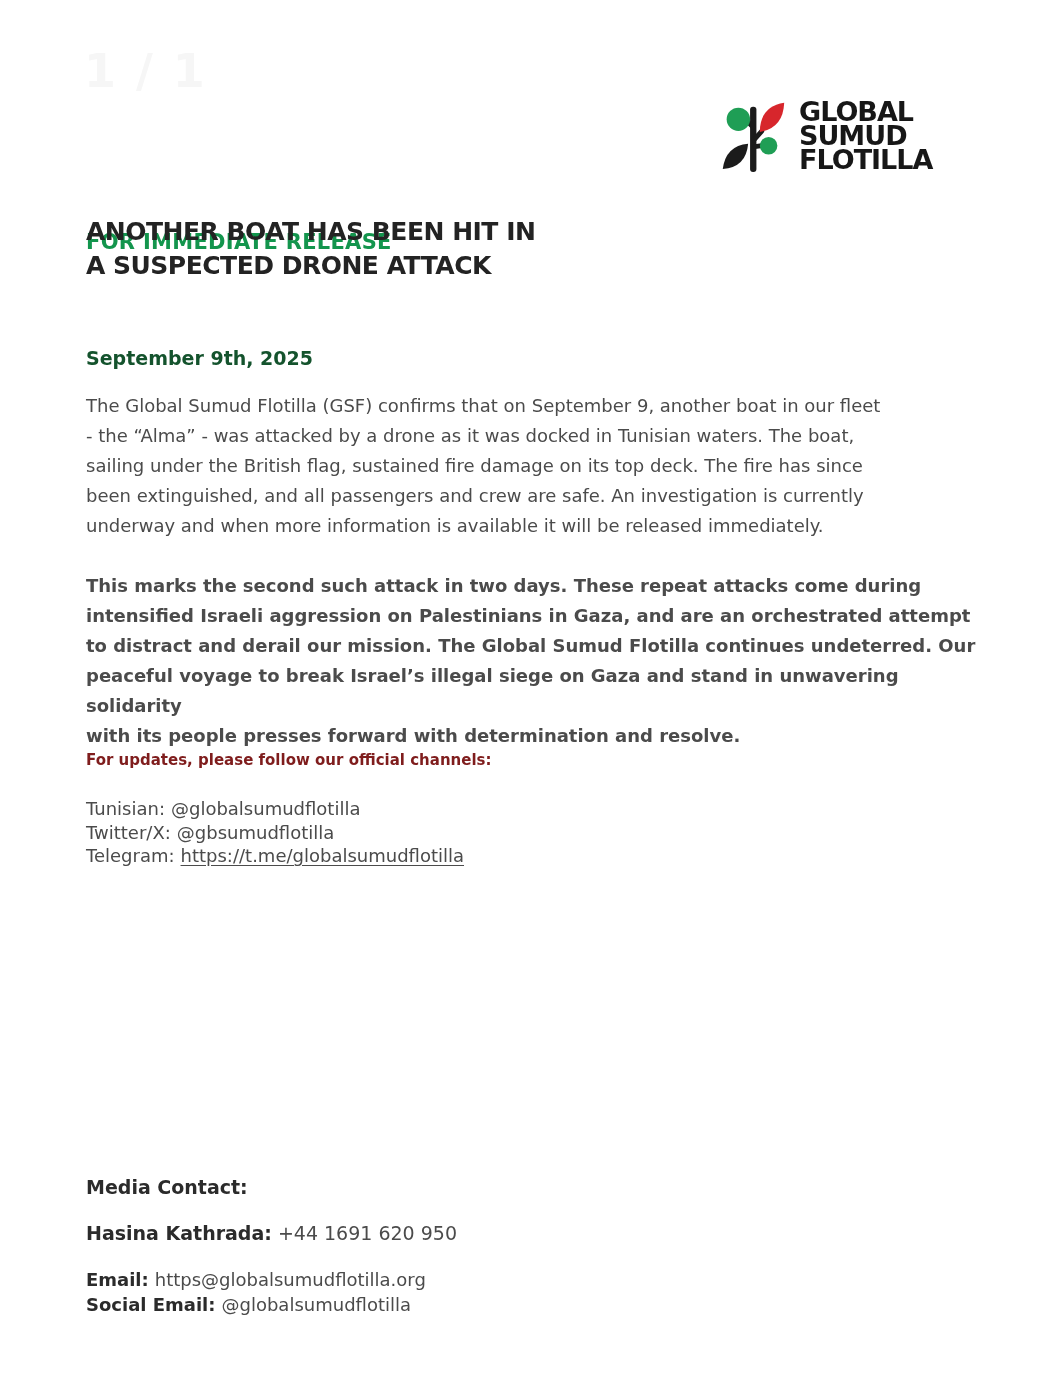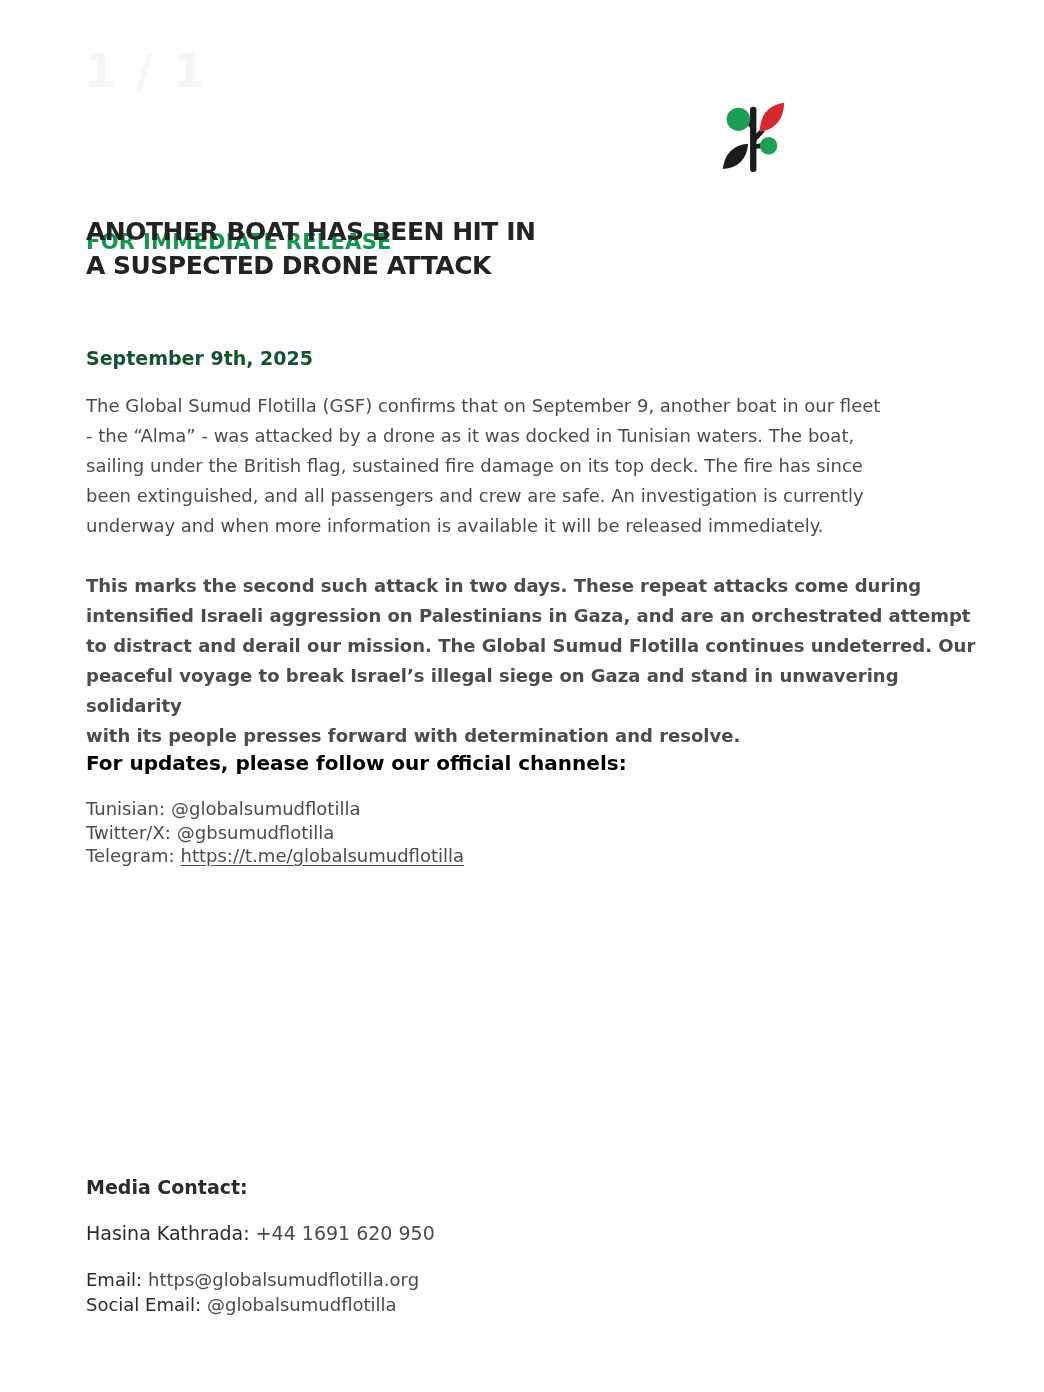--- a/index.html
+++ b/index.html
@@ -37,46 +37,51 @@
   }
   .date-line { left:86px; top:347px; font-size:19px; font-weight:700; color:#14532d; }
 
   .body-par {
     left:86px; width:902px; font-size:18px; line-height:30px;
     color:var(--body-text,#4b4b4b); white-space:pre-line;
   }
   .par1 { top:391px; }
   .par2 { top:571px;font-weight:bold; }
 
-  .channels-heading { left:86px; top:751px; font-size:20px; font-weight:700; color:#000000;text-align:right; }
+  .channels-heading { left:86px; top:751px; font-size:15px; font-weight:700; color:#7f1d1d;text-align:right; }
   .channel-rows { left:86px; top:797px; font-size:18px; line-height:23.5px; }
   .channel-row span { margin-right:6px; }
   .tg-link { color:inherit; text-decoration:underline; text-underline-offset:3px; }
 
   .contact-heading { left:86px; top:1176px; font-size:19px; font-weight:700; color:#2b2b2b; }
   .contact-name { left:86px; top:1222px; font-size:19px; }
   .contact-block { left:86px; top:1268px; font-size:18px; line-height:24.5px; }
-  .b { font-weight:400; color:#2b2b2b; margin-right:6px; }
+  .b { font-weight:700; color:#2b2b2b; margin-right:6px; }
 </style>
 </head>
 <body>
 
 <div class="abs watermark">1 / 1</div>
 
 <div class="abs logo">
   <svg class="logo-icon" viewBox="0 0 72 80" aria-hidden="true">
     <rect class="logo-black" x="33" y="13" width="6.5" height="67" rx="3"></rect>
     <path class="logo-branch" d="M36,34 L27,25" fill="none"></path>
     <path class="logo-branch" d="M37,47 L45,38" fill="none"></path>
     <path class="logo-branch" d="M38,54 L45,53" fill="none"></path>
     <circle class="logo-green" cx="21" cy="26" r="12"></circle>
     <path class="logo-red" d="M43,39 Q43,13 68,9 Q67,35 43,39 Z"></path>
     <circle class="logo-green" cx="52" cy="53" r="9"></circle>
     <path class="logo-black" d="M31,51 Q8,53 5,77 Q29,75 31,51 Z"></path>
   </svg>
+  <div class="logo-text">
+    <div>GLOBAL</div>
+    <div>SUMUD</div>
+    <div>FLOTILLA</div>
+  </div>
 </div>
 
 <div class="abs kicker">FOR IMMEDIATE RELEASE</div>
 <h1 class="abs headline">
   <div>ANOTHER BOAT HAS BEEN HIT IN</div>
   <div>A SUSPECTED DRONE ATTACK</div>
 </h1>
 
 <div class="abs date-line">September 9th, 2025</div>
 <p class="abs body-par par1">The Global Sumud Flotilla (GSF) confirms that on September 9, another boat in our fleet

